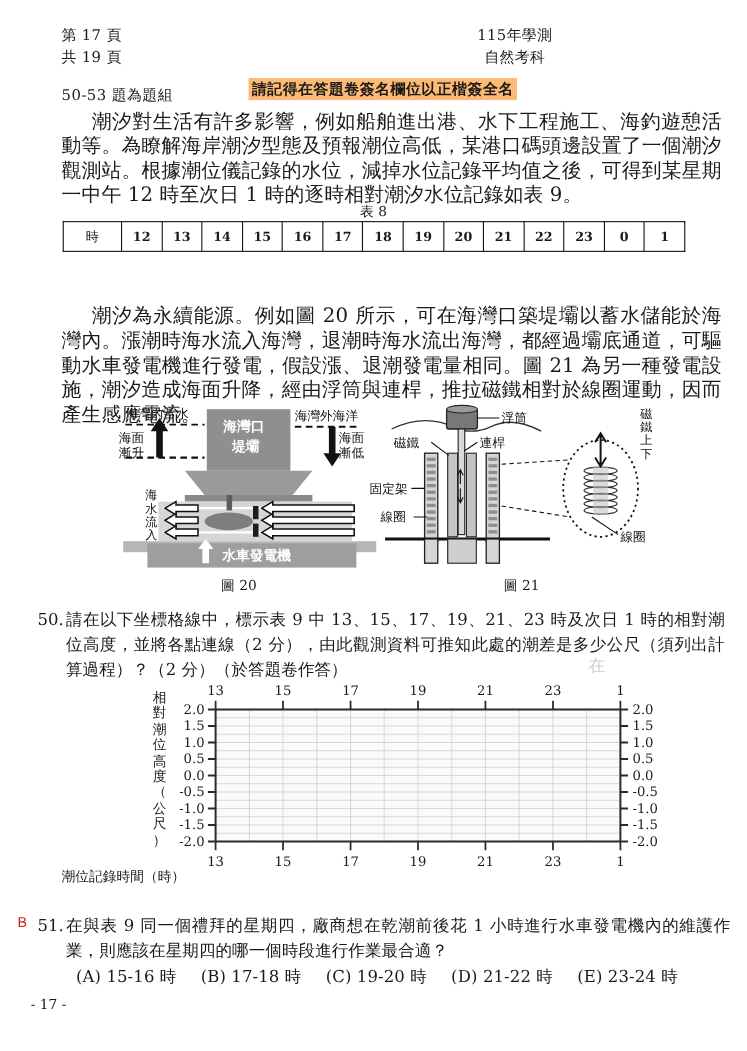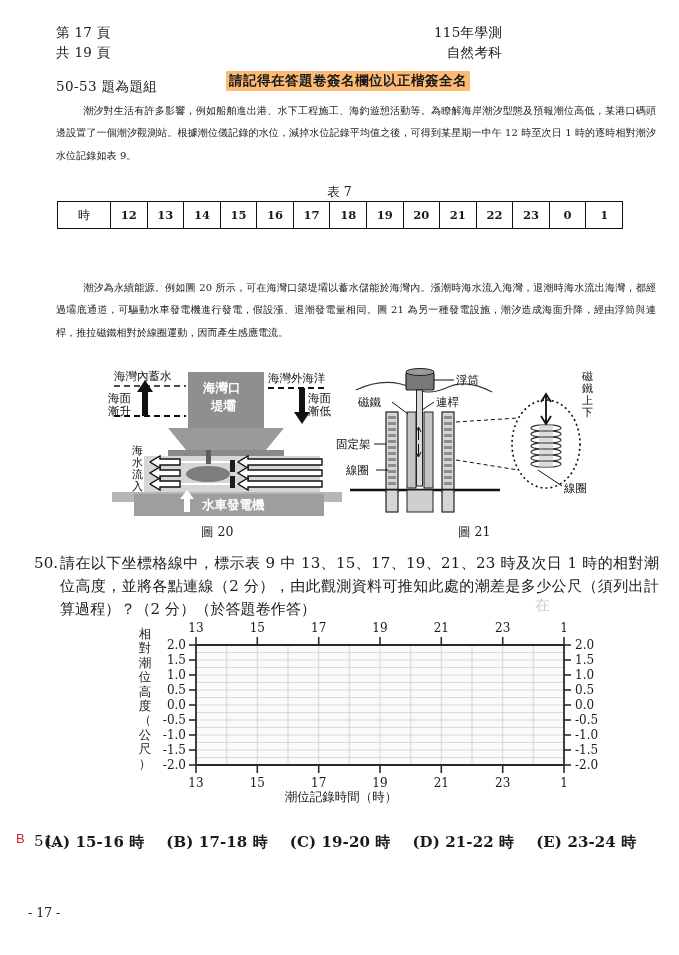--- a/index.html
+++ b/index.html
@@ -47,39 +47,39 @@
     font-weight: bold;
     letter-spacing: 0.5px;
     background: #fdba74;
     padding: 1px 3px;
     margin-top: 48px;
   }
   .hdr-right {
     position: absolute;
     right: 0;
     top: 0;
-    text-align: right;
+    text-align: center;
     font-size: 13.5px;
     line-height: 20px;
     letter-spacing: 0.3px;
   }
 
   
   .grp-title {
     position: absolute;
     top: 78px;
     left: 56px;
     font-size: 13.5px;
     letter-spacing: 0.4px;
   }
   .para {
     position: absolute;
     left: 56px;
     right: 22px;
-    font-size: 10px;
+    font-size: 18px;
     line-height: 22.4px;
     text-align: justify;
     letter-spacing: 0.1px;
   }
   .para.p1 { top: 100px; width: 600px; }
   .para.p2 { top: 277px; width: 600px; }
   .indent { display: inline-block; width: 27px; }
 
   
   .tbl-caption {
@@ -144,21 +144,21 @@
   .q {
     position: absolute;
     font-size: 15px;
     line-height: 23px;
     letter-spacing: 0.1px;
   }
   .q50 { top: 552px; left: 34px; width: 625px; }
   .q51 { top: 830px; left: 34px; width: 630px; }
   .qnum { position: absolute; left: 0; top: 0; }
   .qbody { display: block; margin-left: 26px; text-align: justify; }
-  .choices { margin-left: 10px; margin-top: 1px; white-space: nowrap; font-weight: bold; }
+  .choices { margin-left: 35px; margin-top: 1px; white-space: nowrap; }
   .choices span { display: inline-block; }
   .ch-gap { width: 22px; }
   .answer-mark {
     position: absolute;
     left: 16px;
     top: 831px;
     color: #cc2222;
     font-size: 13px;
     font-family: "Liberation Sans", sans-serif;
   }
@@ -180,21 +180,21 @@
     line-height: 14.4px;
     text-align: center;
     letter-spacing: 0;
   }
   .ylabel-vert span { display: block; }
   .xlabel {
     position: absolute;
     left: 0;
     top: 172px;
     width: 570px;
-    text-align: center;
+    text-align: left;
     font-size: 12.5px;
     font-family: Liberation Mono, monospace;
   }
   .watermark {
     position: absolute;
     right: 0px;
     top: 596px;
     font-size: 15px;
     color: #c8cdd6;
   }
@@ -221,21 +221,21 @@
     <div class="hdr-right">
       <div>115年學測</div>
       <div>自然考科</div>
     </div>
   </div>
 
   <div class="grp-title">50-53 題為題組</div>
 
   <div class="para p1"><span class="indent"></span><span>潮汐對生活有許多影響，例如船舶進出港、水下工程施工、海釣遊憩活動等。為瞭解海岸潮汐型態及預報潮位高低，某港口碼頭邊設置了一個潮汐觀測站。根據潮位儀記錄的水位，減掉水位記錄平均值之後，可得到某星期一中午 12 時至次日 1 時的逐時相對潮汐水位記錄如表 9。</span></div>
 
-  <div class="tbl-caption">表 7</div>
+  <div class="tbl-caption">表 8</div>
   <table class="tide">
     <tbody>
         <tr class="row-hour">
       <td class="hd">時</td>
       <td>12</td>
       <td>13</td>
       <td>14</td>
       <td>15</td>
       <td>16</td>
       <td>17</td>
@@ -565,20 +565,21 @@
     </svg>
 
     <div class="xlabel">潮位記錄時間（時）</div>
   </div>
 
   <div class="watermark">在</div>
 
   <div class="answer-mark">B</div>
   <div class="q q51">
     <span class="qnum">51.</span>
+    <span class="qbody">在與表 9 同一個禮拜的星期四，廠商想在乾潮前後花 1 小時進行水車發電機內的維護作業，則應該在星期四的哪一個時段進行作業最合適？</span>
     <div class="choices">
       <span>(A) 15-16 時</span><span class="ch-gap"></span><span>(B) 17-18 時</span><span class="ch-gap"></span><span>(C) 19-20 時</span><span class="ch-gap"></span><span>(D) 21-22 時</span><span class="ch-gap"></span><span>(E) 23-24 時</span>
     </div>
   </div>
 
   <div class="footer">- 17 -</div>
 
 </div>
 
 </body></html>

